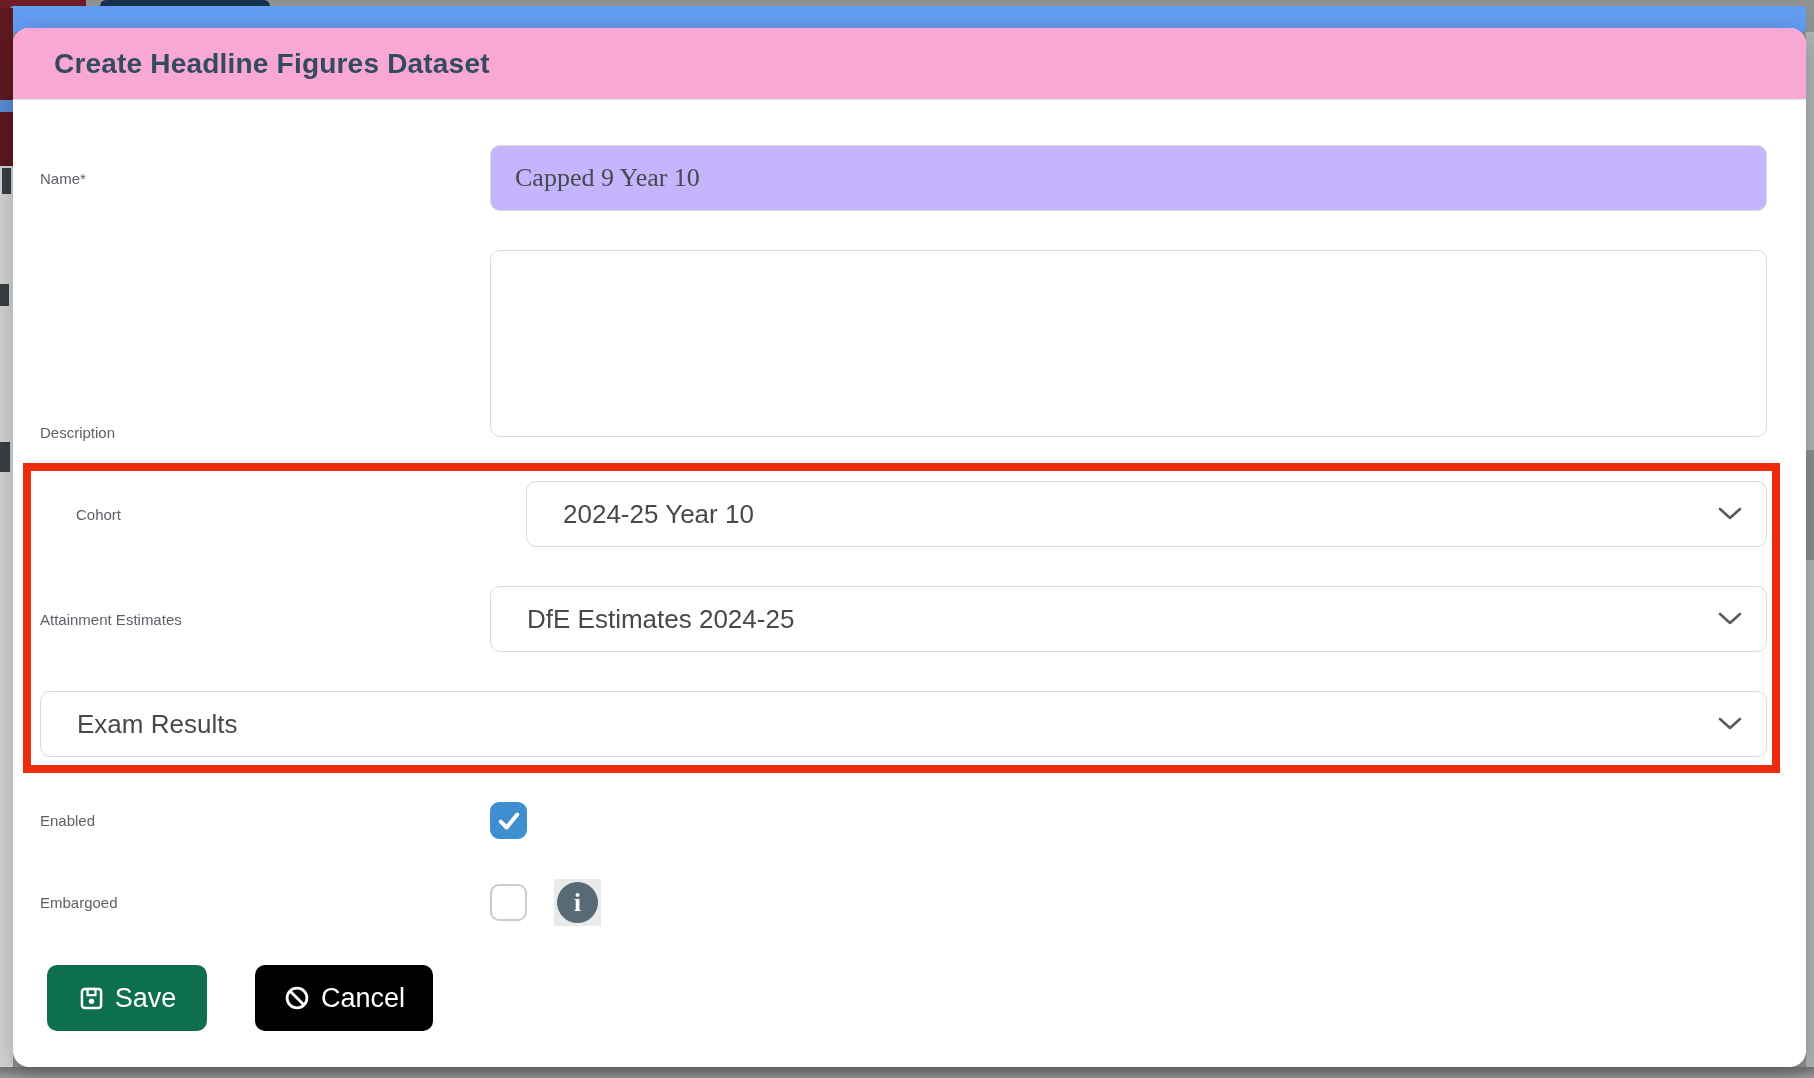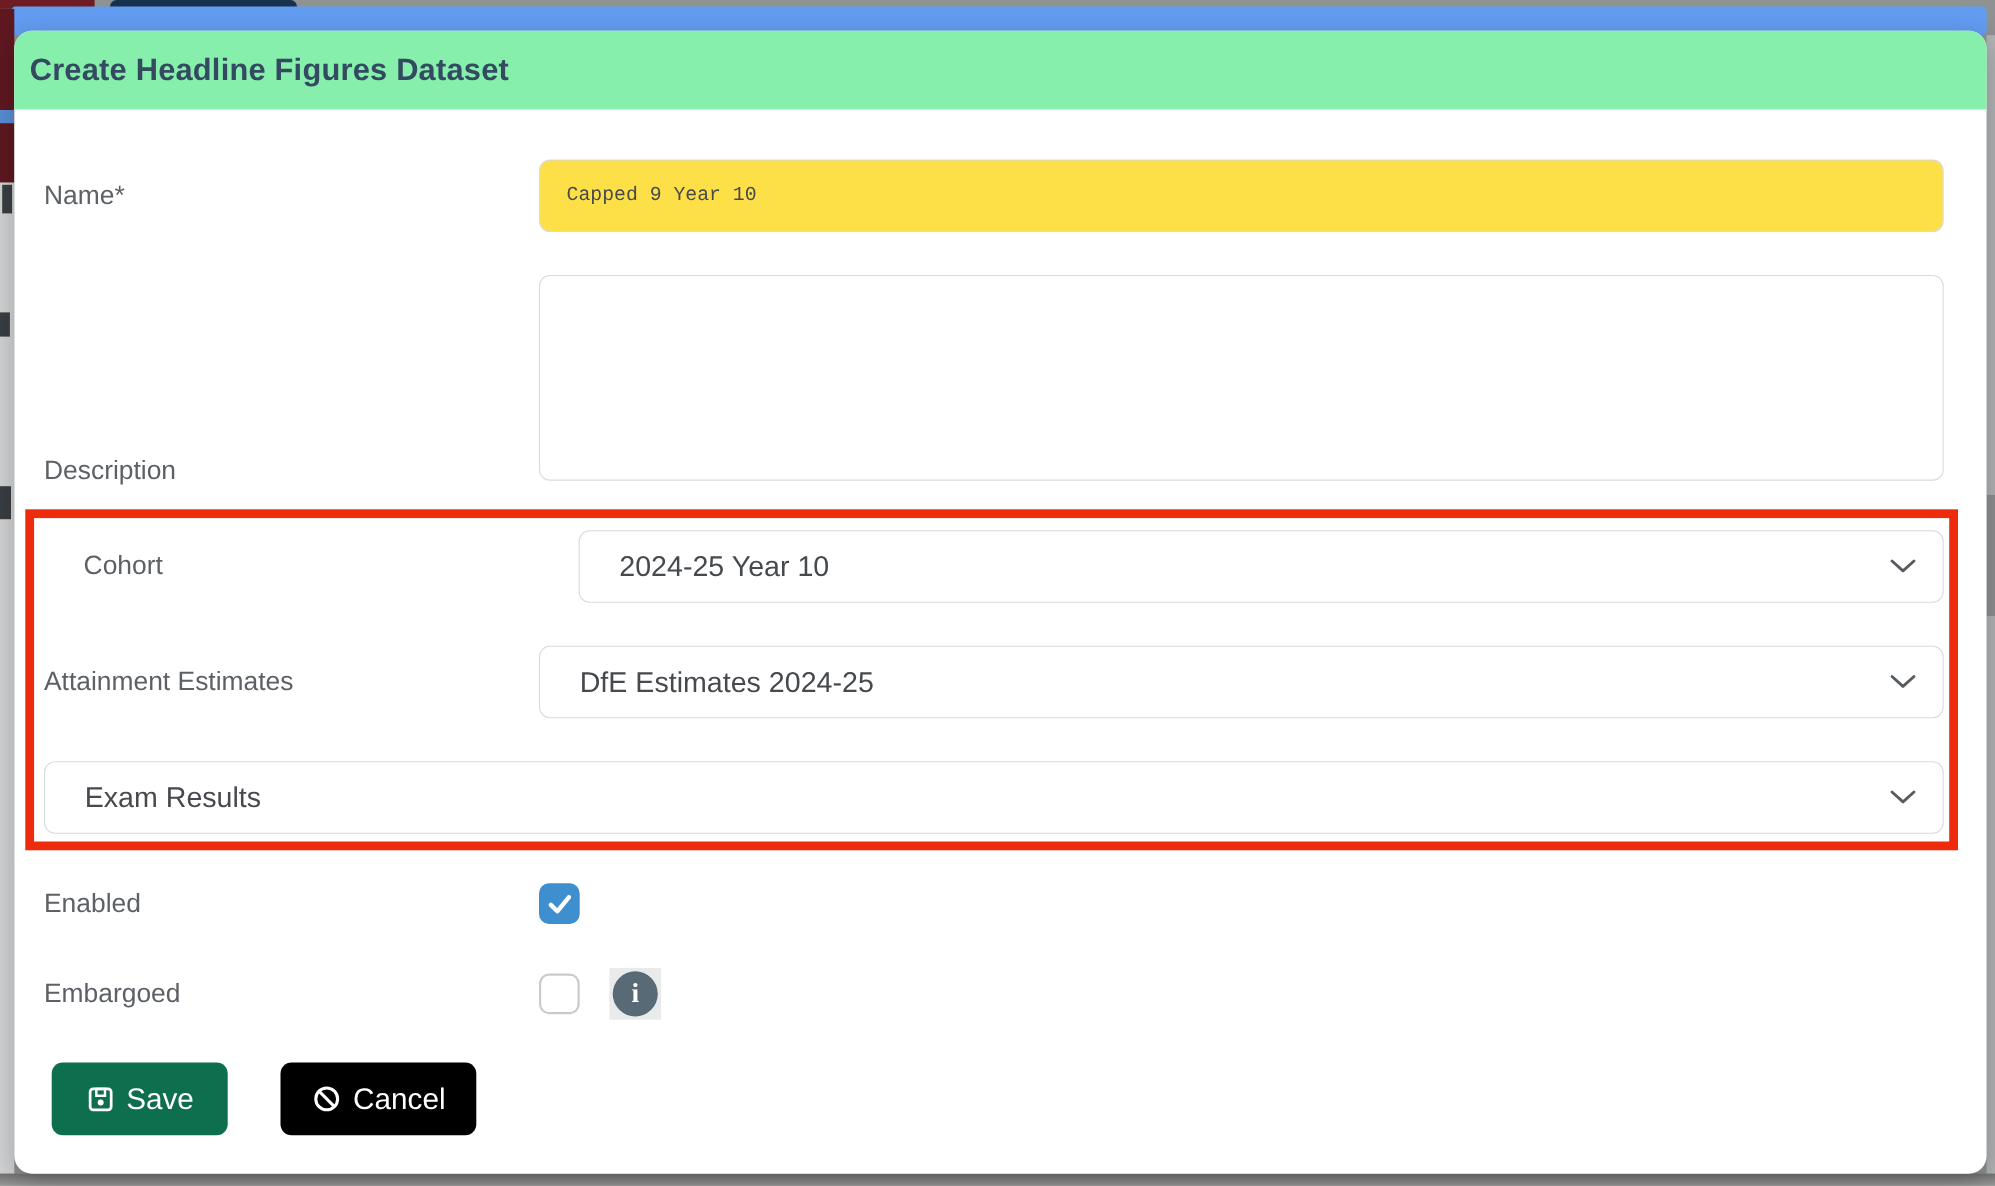--- a/index.html
+++ b/index.html
@@ -28,54 +28,54 @@
 
   
   .modal {
     position:absolute; left:13px; top:28px; width:1793px; height:1039px;
     background:#ffffff; border-radius:16px;
     box-shadow: 0 8px 28px rgba(0,0,0,.25);
     display:flex; flex-direction:column;
   }
   .modal-header {
     height:72px; flex:0 0 72px;
-    background:#86efac; border-radius:16px 16px 0 0;
+    background:#f9a8d4; border-radius:16px 16px 0 0;
     border-bottom:1px solid #e3e8ef;
-    display:flex; align-items:center; padding-left:14px;
+    display:flex; align-items:center; padding-left:41px;
   }
   .modal-title {
     font-size:28px; font-weight:bold; color:#334a60; letter-spacing:.2px;
   }
   .modal-body { flex:1; padding:0 39px 0 27px; }
 
   .form-row { display:flex; align-items:center; }
   .form-row.top-align { align-items:flex-end; }
   .row-name       { margin-top:45px; }
   .row-desc       { margin-top:39px; }
   .row-cohort     { margin-top:40px;margin-left:36px; }
   .row-attainment { margin-top:39px; }
   .row-focus      { margin-top:39px; }
   .row-enabled    { margin-top:45px; height:37px; }
   .row-embargoed  { margin-top:40px; height:47px; }
   .row-buttons    { margin-top:39px; height:66px; display:flex; align-items:center;gap:40px; }
 
   .field-label {
     width:450px; flex:0 0 450px;
-    font-size:24px; color:#5d6167; font-weight:500;
+    font-size:15px; color:#5d6167; font-weight:500;
   }
   .top-align .field-label { padding-top:22px; }
 
   .field-col { flex:1; position:relative; }
 
   .text-input {
     width:100%; height:66px;
     border:1.5px solid #d8dadc; border-radius:10px;
-    padding:0 24px; font-size:18px; color:#46494d;
-    font-family:Liberation Mono, monospace;
-    outline:none; background:#fde047;
+    padding:0 24px; font-size:26px; color:#46494d;
+    font-family:Liberation Serif, serif;
+    outline:none; background:#c4b5fd;
   }
   .textarea-input {
     width:100%; height:187px; resize:none;
     border:1.5px solid #d8dadc; border-radius:10px;
     padding:16px 24px; font-size:26px; color:#46494d;
     font-family:"Liberation Sans","DejaVu Sans",sans-serif;
     outline:none; background:#fff;
   }
   .select-box {
     width:100%; height:66px;

